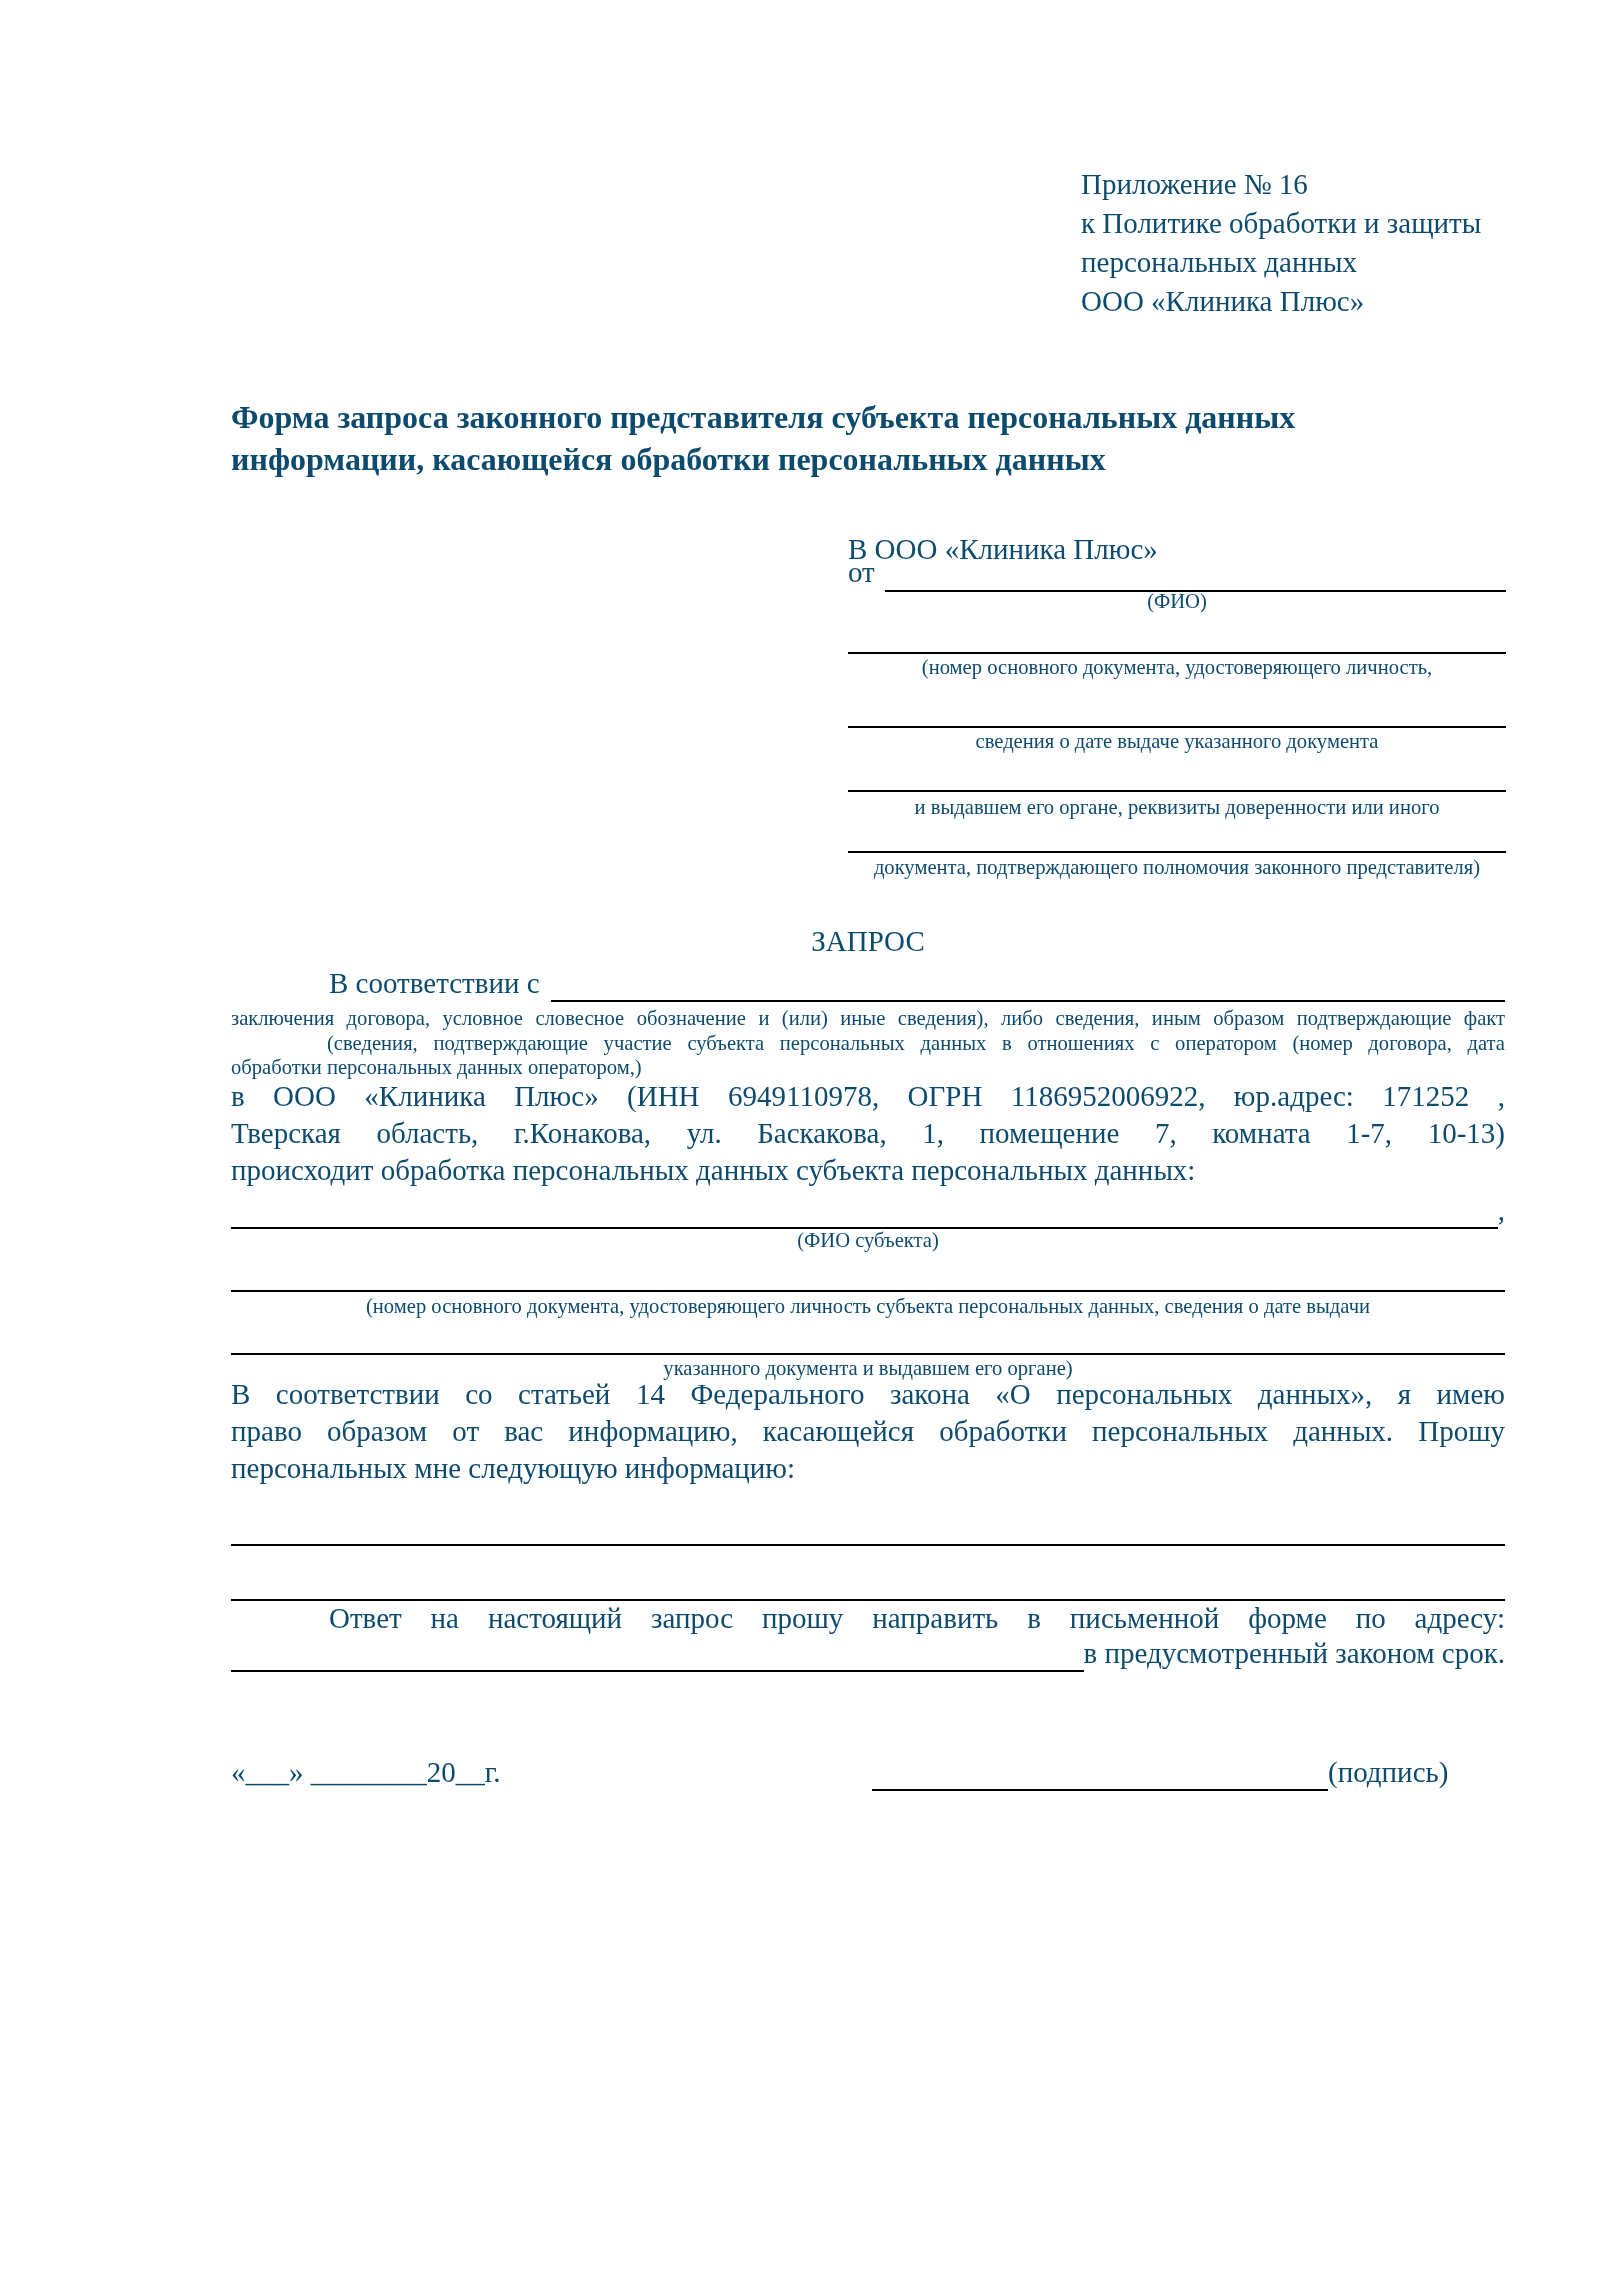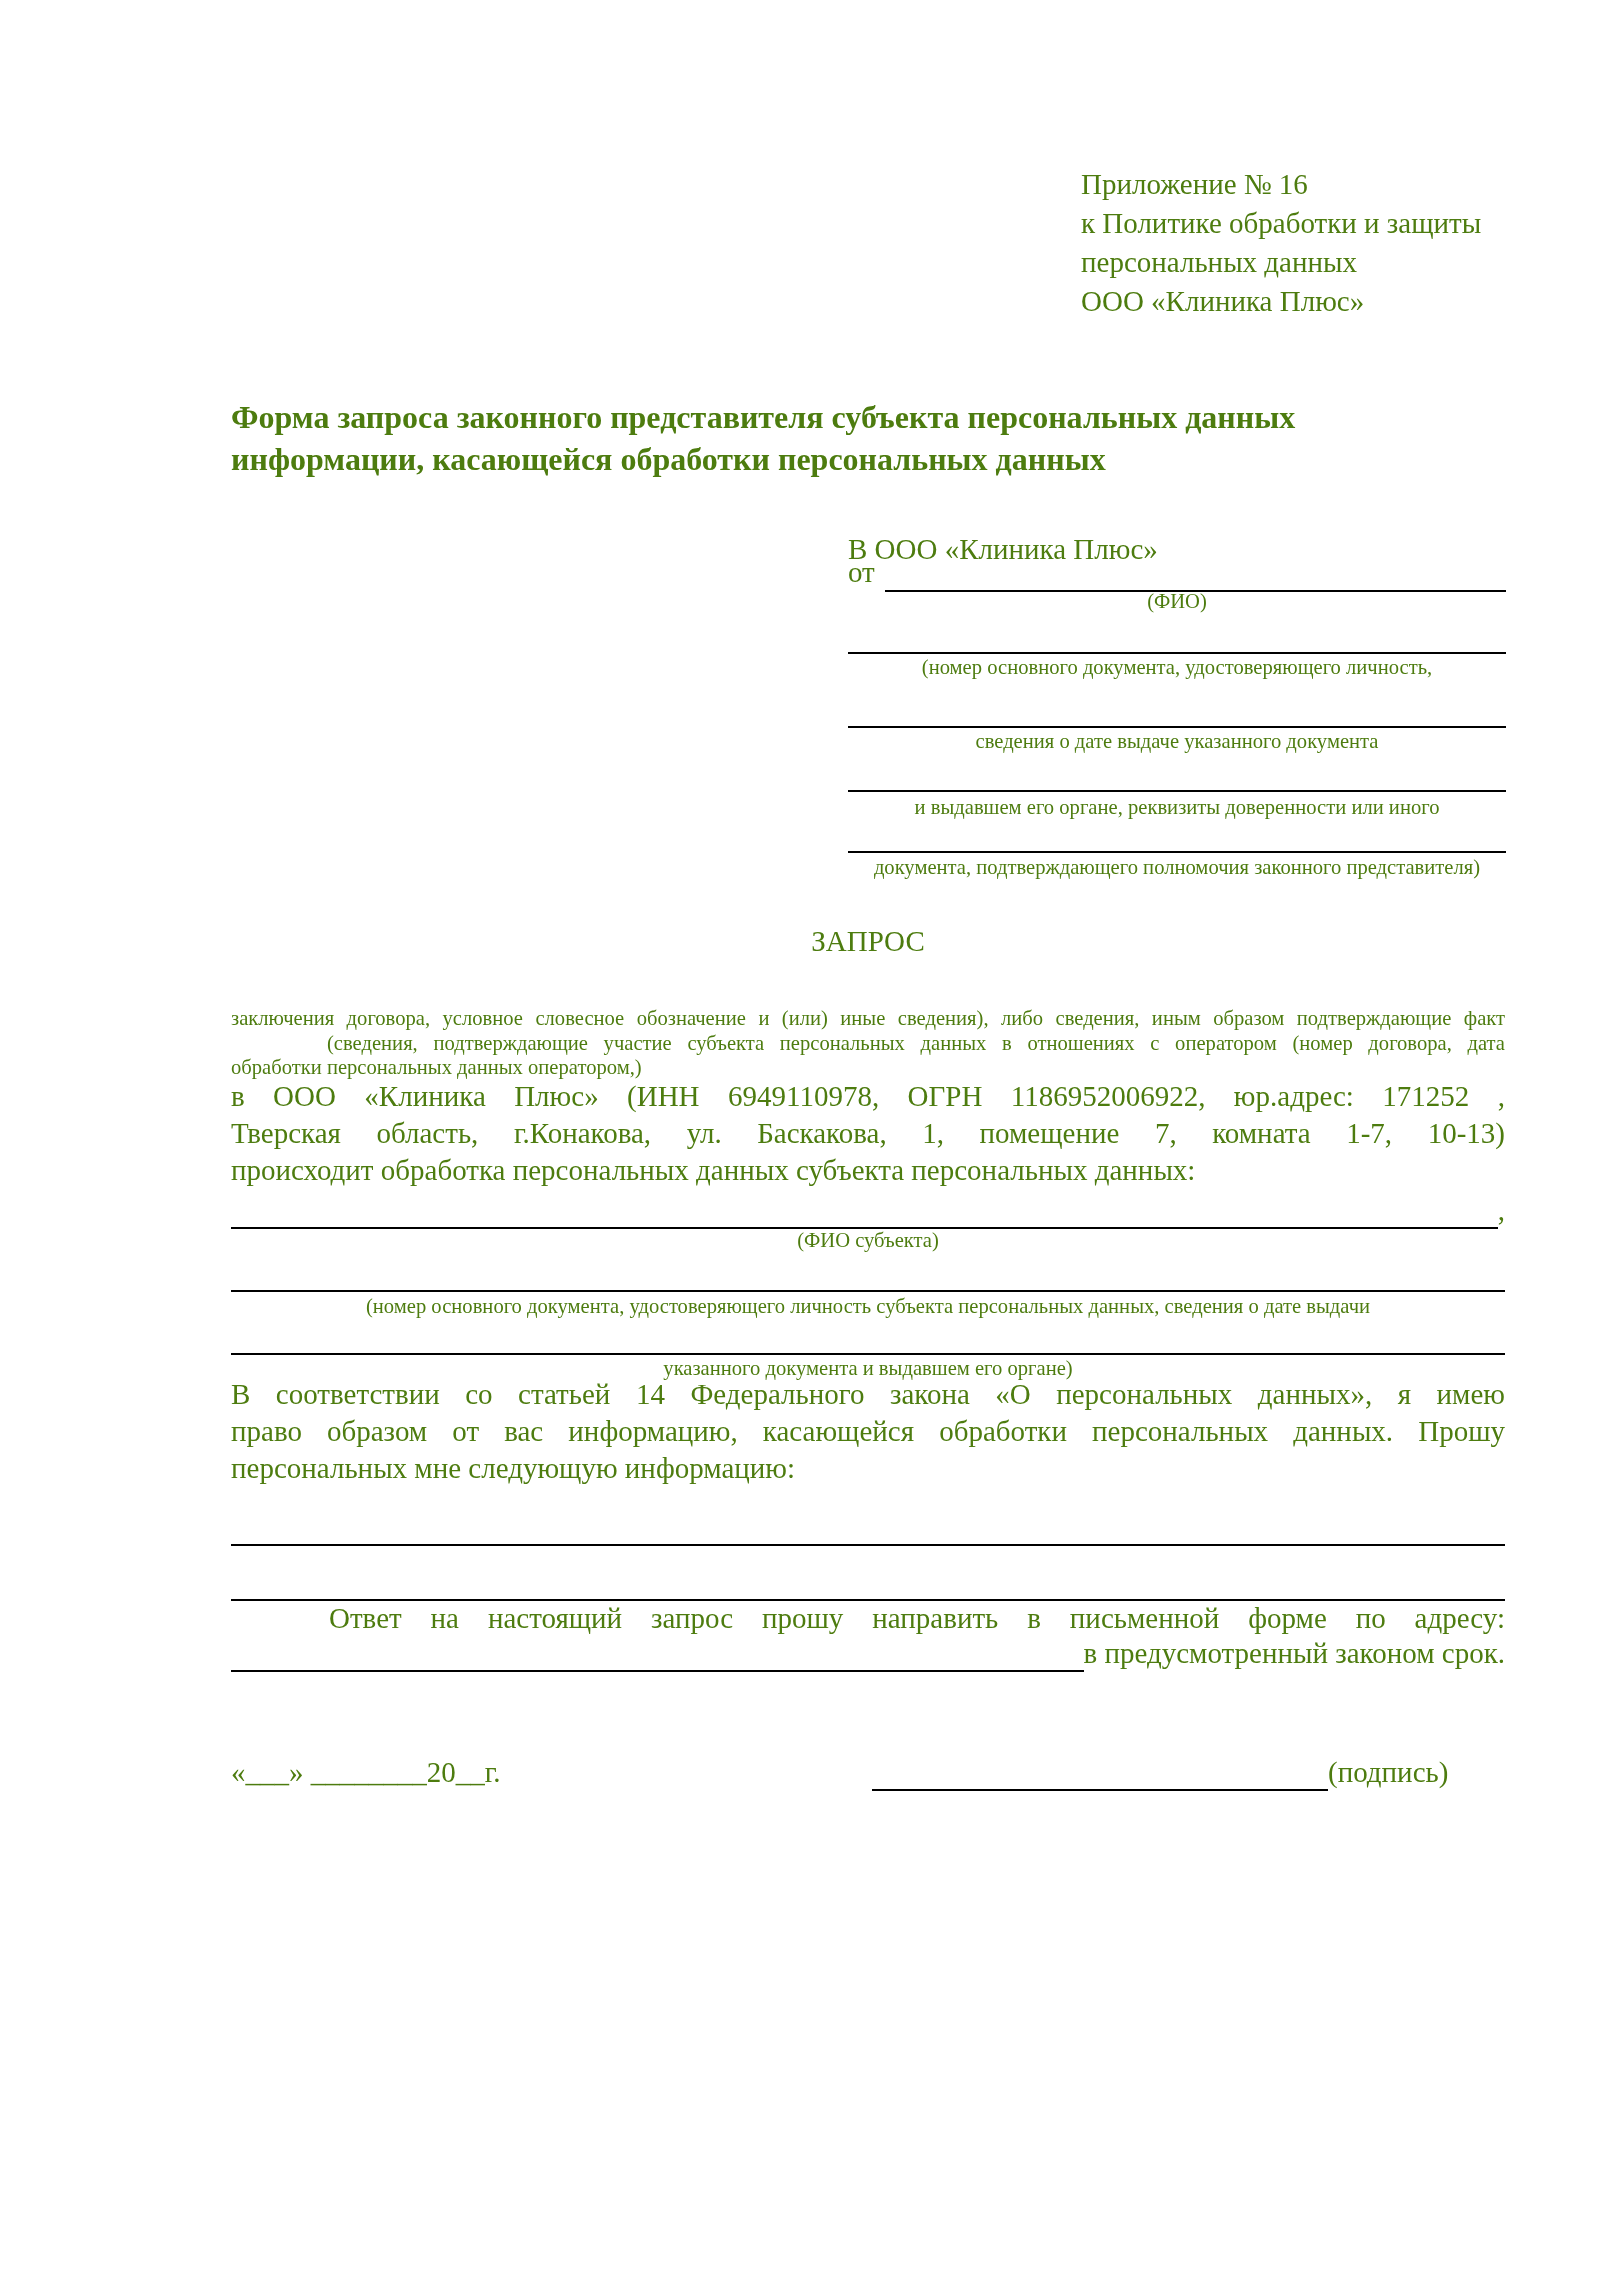--- a/index.html
+++ b/index.html
@@ -1,21 +1,21 @@
 <!DOCTYPE html>
 <html><head>
 <meta charset="utf-8">
 <style>
   html,body{margin:0;padding:0;background:#e8e8e8;}
   .page{
     position:relative;
     width:1621px;height:2293px;
     background:#ffffff;
     font-family:"Liberation Serif","DejaVu Serif",serif;
-    color:#4d7c0f;
+    color:#0c4a6e;
     overflow:hidden;
   }
   .abs{position:absolute;}
   .t30{font-size:29px;line-height:37px;}
   .t22{font-size:20.6px;line-height:24.5px;}
   .title{font-size:32px;line-height:42px;font-weight:bold;text-align:left;}
   .center{text-align:center;}
   .jl{text-align:justify;text-align-last:justify;}
   .row{display:flex;align-items:stretch;}
   .fill{flex:1;border-bottom:2px solid #000;}
@@ -55,20 +55,24 @@
   <div class="abs t22 addr-cap" style="left:848px;top:729px;width:658px;">сведения о дате выдаче указанного документа</div>
 
   <div class="u-line" style="left:848px;top:790px;width:658px;"></div>
   <div class="abs t22 addr-cap" style="left:848px;top:795px;width:658px;">и выдавшем его органе, реквизиты доверенности или иного</div>
 
   <div class="u-line" style="left:848px;top:851px;width:658px;"></div>
   <div class="abs t22 addr-cap" style="left:848px;top:855px;width:658px;padding-right:147px;">документа, подтверждающего полномочия законного представителя)</div>
 
   <div class="abs t30 center" style="left:231px;top:923px;width:1274px;">ЗАПРОС</div>
 
+  <div class="abs row t30" style="left:231px;top:965px;width:1274px;height:37px;padding-left:98px;box-sizing:border-box;">
+    <span style="line-height:37px;white-space:nowrap;">В соответствии с</span>
+    <span class="fill" style="margin-left:11.8px;"></span>
+  </div>
 
   <div class="abs t22" style="left:231px;top:1006px;width:1274px;">
     <div class="jl">заключения договора, условное словесное обозначение и (или) иные сведения), либо сведения, иным образом подтверждающие факт</div>
     <div class="jl" style="padding-left:96px;">(сведения, подтверждающие участие субъекта персональных данных в отношениях с оператором (номер договора, дата</div>
     <div>обработки персональных данных оператором,)</div>
   </div>
 
   <div class="abs t30" style="left:231px;top:1078px;width:1274px;">
     <div class="jl">в ООО «Клиника Плюс» (ИНН 6949110978, ОГРН 1186952006922, юр.адрес: 171252 ,</div>
     <div class="jl">Тверская область, г.Конакова, ул. Баскакова, 1, помещение 7, комната 1-7, 10-13)</div>

